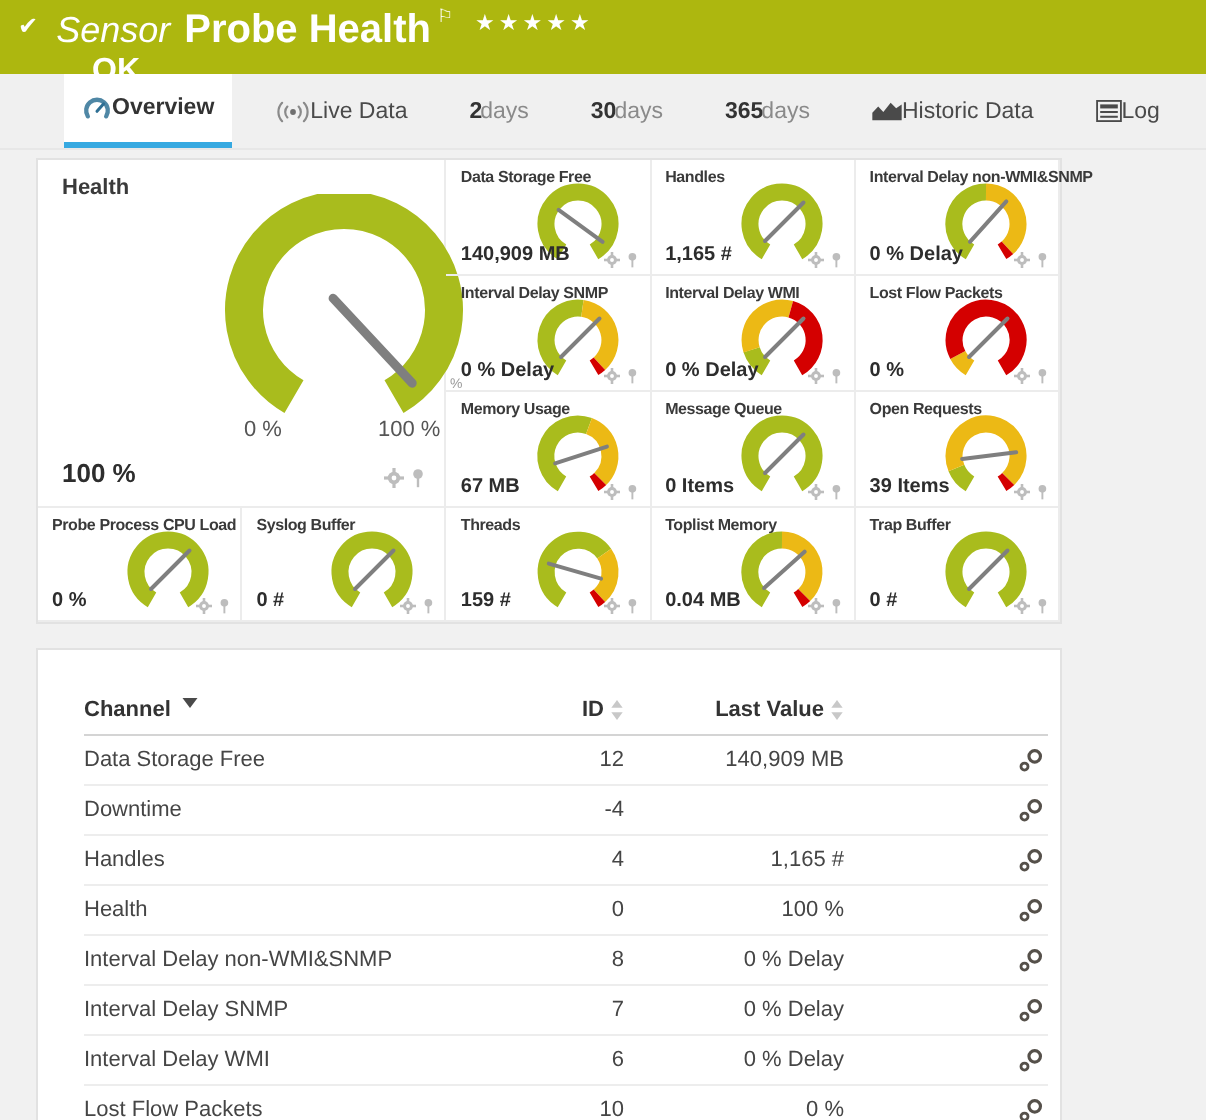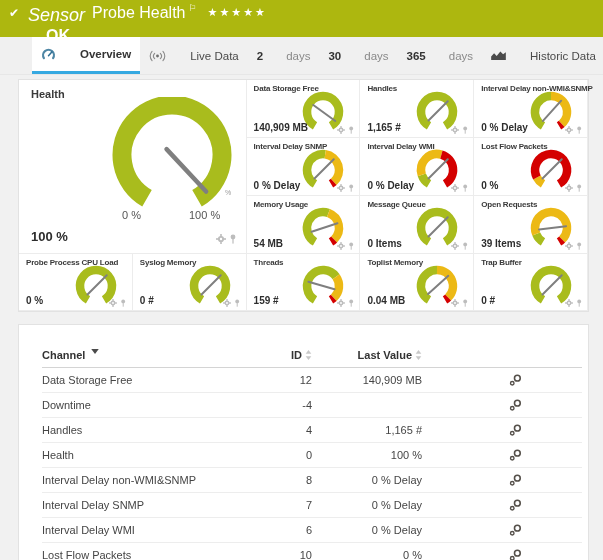--- a/index.html
+++ b/index.html
@@ -4,37 +4,37 @@
 <style>
   * { box-sizing: border-box; margin: 0; padding: 0; }
   html,body { width:603px; height:560px; overflow:hidden; background:#f1f1f1;
     font-family:"Liberation Sans", sans-serif; position:relative; }
 
   
   .banner { height:37px; background:#adb70f; color:#fff; padding:4px 0 0 9px; }
   .banner-row1 { display:flex; align-items:flex-start; line-height:1.1; }
   .check { font-size:12px; margin-top:3px; }
   .kind { font-style:italic; font-size:18px; margin:2px 0 0 9px; }
-  .sensor-title { font-weight:normal; font-size:16px; margin-left:7px; }
+  .sensor-title { font-weight:bold; font-size:20px; margin-left:7px; }
   .flag { font-size:9px; margin:0 0 0 3px; }
   .stars { font-size:11px; letter-spacing:2px; margin:2px 0 0 11px; }
   .status-ok { font-size:16px; font-weight:bold; margin:1px 0 0 37px; }
 
   
   .tabbar { height:38px; background:#f0f0f0; display:flex; align-items:stretch;
     justify-content:space-between; padding:0 14px 0 32px; border-bottom:1px solid #e7e7e7; }
-  .tab { display:flex; align-items:center; gap:24px; padding:12px 9px; font-size:11.5px;
+  .tab { display:flex; align-items:center; gap:0; padding:12px 9px; font-size:11.5px;
     color:#4a4a4a; cursor:pointer; white-space:nowrap; }
   .tab.active { background:#fff; border-bottom:3px solid #36a9e1; font-weight:bold; color:#333; }
   .tab .num { font-weight:bold; color:#333; }
   .tab .daysuffix { color:#8a8a8a; margin-left:-1px; }
 
   
   .content { position:absolute; top:76px; left:0; right:0; bottom:0; }
-  .panel { margin-left:18px; width:571px; background:#fff; border:1px solid #e2e2e2; }
+  .panel { margin-left:18px; width:513px; background:#fff; border:1px solid #e2e2e2; }
 
   
   #gaugePanel { margin-top:3px; display:grid; grid-template-columns:repeat(5,1fr);
     grid-template-rows:58px 58px 58px 57px; }
   .tile { position:relative; border-right:1px solid #ececec; border-bottom:1px solid #ececec; }
   .tile .t-title { position:absolute; top:4px; left:7px; font-size:8px; font-weight:bold;
     color:#3a3a3a; white-space:nowrap; letter-spacing:-0.2px; }
   .tile .t-value { position:absolute; bottom:4px; left:7px; font-size:10px; font-weight:bold; color:#2d2d2d; }
   .tile .t-icons { position:absolute; bottom:3px; right:5px; display:flex; gap:3px; align-items:flex-end; }
   .tile svg.gauge { position:absolute; top:9px; right:13px; }
@@ -101,20 +101,29 @@
     <div class="tab">
       <span class="num">365</span>
       <span class="daysuffix">days</span>
     </div>
     <div class="tab">
       <svg width="15" height="11" viewBox="0 0 16 12">
         <path d="M0 11 L0 7 3.2 3.5 6 6.5 10 1.5 13 4.5 16 2.5 16 11 Z" fill="#4a4a4a"></path>
       </svg>
       <span class="label">Historic Data</span>
     </div>
+    <div class="tab">
+      <svg width="13" height="11" viewBox="0 0 14 12">
+        <rect x="0.5" y="0.5" width="13" height="11" fill="none" stroke="#4a4a4a"></rect>
+        <rect x="2.2" y="2.4" width="9.6" height="2.2" fill="#4a4a4a"></rect>
+        <rect x="2.2" y="6" width="9.6" height="1.1" fill="#4a4a4a"></rect>
+        <rect x="2.2" y="8.6" width="9.6" height="1.1" fill="#4a4a4a"></rect>
+      </svg>
+      <span class="label">Log</span>
+    </div>
   </div>
 
 <div class="content">
   <div class="panel" id="gaugePanel">
       <div class="tile health">
         <div class="t-title">Health</div>
         <svg width="120" height="120" class="gauge">
           <path d="M35.0 101.3 A50 50 0 1 1 85.0 101.3" stroke="#a9bc1d" stroke-width="19" fill="none"></path>
           <line x1="54.544013119500015" y1="52.14917038704664" x2="94.09991800312493" y2="94.56768508095853" stroke="#7f7f7f" stroke-width="4.5" stroke-linecap="round"></line>
         </svg>
@@ -263,21 +272,21 @@
         </div>
       </div>
       <div class="tile">
         <div class="t-title">Memory Usage</div>
         <svg width="46" height="46" class="gauge">
           <path d="M15.0 36.9 A16 16 0 0 1 28.5 8.0" stroke="#a9bc1d" stroke-width="8.5" fill="none"></path>
           <path d="M28.5 8.0 A16 16 0 0 1 34.1 34.5" stroke="#ecb915" stroke-width="8.5" fill="none"></path>
           <path d="M34.1 34.5 A16 16 0 0 1 31.0 36.9" stroke="#d40000" stroke-width="8.5" fill="none"></path>
           <line x1="11.587321804458158" y1="26.70820393249937" x2="37.45605904768633" y2="18.302941685500798" stroke="#7f7f7f" stroke-width="2" stroke-linecap="round"></line>
         </svg>
-        <div class="t-value">54 MB</div>
+        <div class="t-value">67 MB</div>
         <div class="t-icons">
           <svg width="8" height="8" viewBox="0 0 10 10">
             <rect x="4.2" y="0" width="1.6" height="10" fill="#bdbdbd"></rect>
             <rect x="0" y="4.2" width="10" height="1.6" fill="#bdbdbd"></rect>
             <circle cx="5" cy="5" r="3.1" fill="#bdbdbd"></circle>
             <circle cx="5" cy="5" r="1.2" fill="#ffffff"></circle>
           </svg>
           <svg width="6.4" height="8" viewBox="0 0 8 10">
             <circle cx="4" cy="3" r="2.4" fill="#bdbdbd"></circle>
             <rect x="3.4" y="4.6" width="1.2" height="5" fill="#bdbdbd"></rect>
@@ -340,21 +349,21 @@
             <circle cx="5" cy="5" r="3.1" fill="#bdbdbd"></circle>
             <circle cx="5" cy="5" r="1.2" fill="#ffffff"></circle>
           </svg>
           <svg width="6.4" height="8" viewBox="0 0 8 10">
             <circle cx="4" cy="3" r="2.4" fill="#bdbdbd"></circle>
             <rect x="3.4" y="4.6" width="1.2" height="5" fill="#bdbdbd"></rect>
           </svg>
         </div>
       </div>
       <div class="tile">
-        <div class="t-title">Syslog Memory</div>
+        <div class="t-title">Syslog Buffer</div>
         <svg width="46" height="46" class="gauge">
           <path d="M15.0 36.9 A16 16 0 1 1 31.0 36.9" stroke="#a9bc1d" stroke-width="8.5" fill="none"></path>
           <line x1="14.51471862576143" y1="31.48528137423857" x2="33.74802307403552" y2="12.251976925964478" stroke="#7f7f7f" stroke-width="2" stroke-linecap="round"></line>
         </svg>
         <div class="t-value">0 #</div>
         <div class="t-icons">
           <svg width="8" height="8" viewBox="0 0 10 10">
             <rect x="4.2" y="0" width="1.6" height="10" fill="#bdbdbd"></rect>
             <rect x="0" y="4.2" width="10" height="1.6" fill="#bdbdbd"></rect>
             <circle cx="5" cy="5" r="3.1" fill="#bdbdbd"></circle>

